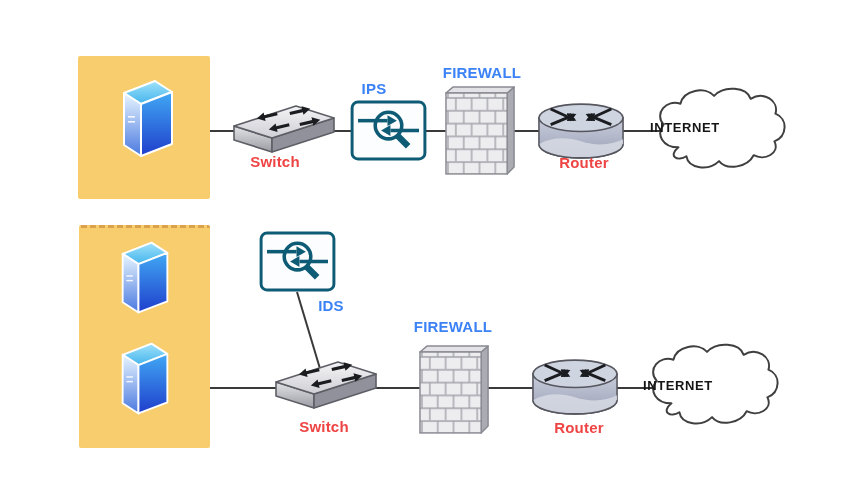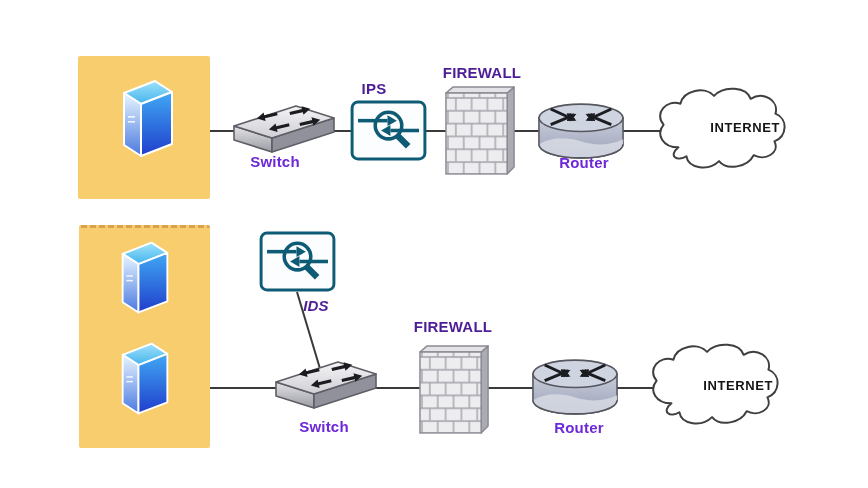--- a/index.html
+++ b/index.html
@@ -8,25 +8,25 @@
     font-family:"Liberation Sans",sans-serif;
   }
   .node{position:absolute;}
   svg{display:block;}
   .zone{
     position:absolute;background:#F8CD6E;border-radius:2px;
   }
   .zone.dashed-top{border-top:3px dashed #DCA14C;}
   .label{
     position:absolute;font-weight:bold;text-align:center;
-    font-size:15px;line-height:16px;color:#6d28d9;letter-spacing:0.2px;
-  }
-  .label-red{color:#4c1d95;}
+    font-size:15px;line-height:16px;color:#ef4444;letter-spacing:0.2px;
+  }
+  .label-red{color:#3b82f6;}
   .cloud-label{
-    position:absolute;font-weight:bold;text-align:right;
+    position:absolute;font-weight:bold;text-align:left;
     font-size:13px;line-height:16px;color:#151515;letter-spacing:0.6px;
   }
   #wires{position:absolute;left:0;top:0;z-index:0;}
   .node,.label,.cloud-label{z-index:2;}
 </style>
 </head>
 <body>
 
 <div id="canvas">
 
@@ -200,21 +200,21 @@
     <svg width="77" height="61" viewBox="0 0 78 62">
       <rect x="2" y="2" width="74" height="58" rx="6" fill="#FCFDFE" stroke="#0E5B75" stroke-width="3"></rect>
       <line x1="48" y1="36" x2="59" y2="47" stroke="#0E5B75" stroke-width="6.5"></line>
       <circle cx="39" cy="26" r="13.5" fill="#FCFDFE" stroke="#0E5B75" stroke-width="3.6"></circle>
       <line x1="8" y1="21" x2="38" y2="21" stroke="#0E5B75" stroke-width="3.6"></line>
       <polygon points="38,15.5 47.5,21 38,26.5" fill="#0E5B75"></polygon>
       <line x1="70" y1="31" x2="41" y2="31" stroke="#0E5B75" stroke-width="3.6"></line>
       <polygon points="41,25.5 31.5,31 41,36.5" fill="#0E5B75"></polygon>
     </svg>
   </div>
-  <div class="label label-red" style="left:281px;top:298px;width:70px;font-style:italic;">IDS</div>
+  <div class="label label-red" style="left:296px;top:298px;width:70px;">IDS</div>
 
   <div class="node" style="left:274px;top:360px;">
     <svg width="104" height="50" viewBox="0 0 104 50">
       <g stroke="#5E5F66" stroke-width="1.6" stroke-linejoin="round">
         <polygon points="2,22 40,34 40,48 2,36" fill="url(#g-sw-front)"></polygon>
         <polygon points="40,34 102,14 102,28 40,48" fill="#90919A"></polygon>
         <polygon points="2,22 64,2 102,14 40,34" fill="url(#g-sw-top)"></polygon>
       </g>
       <g fill="#1B1C20">
         <g transform="translate(24,11) rotate(-13)">

